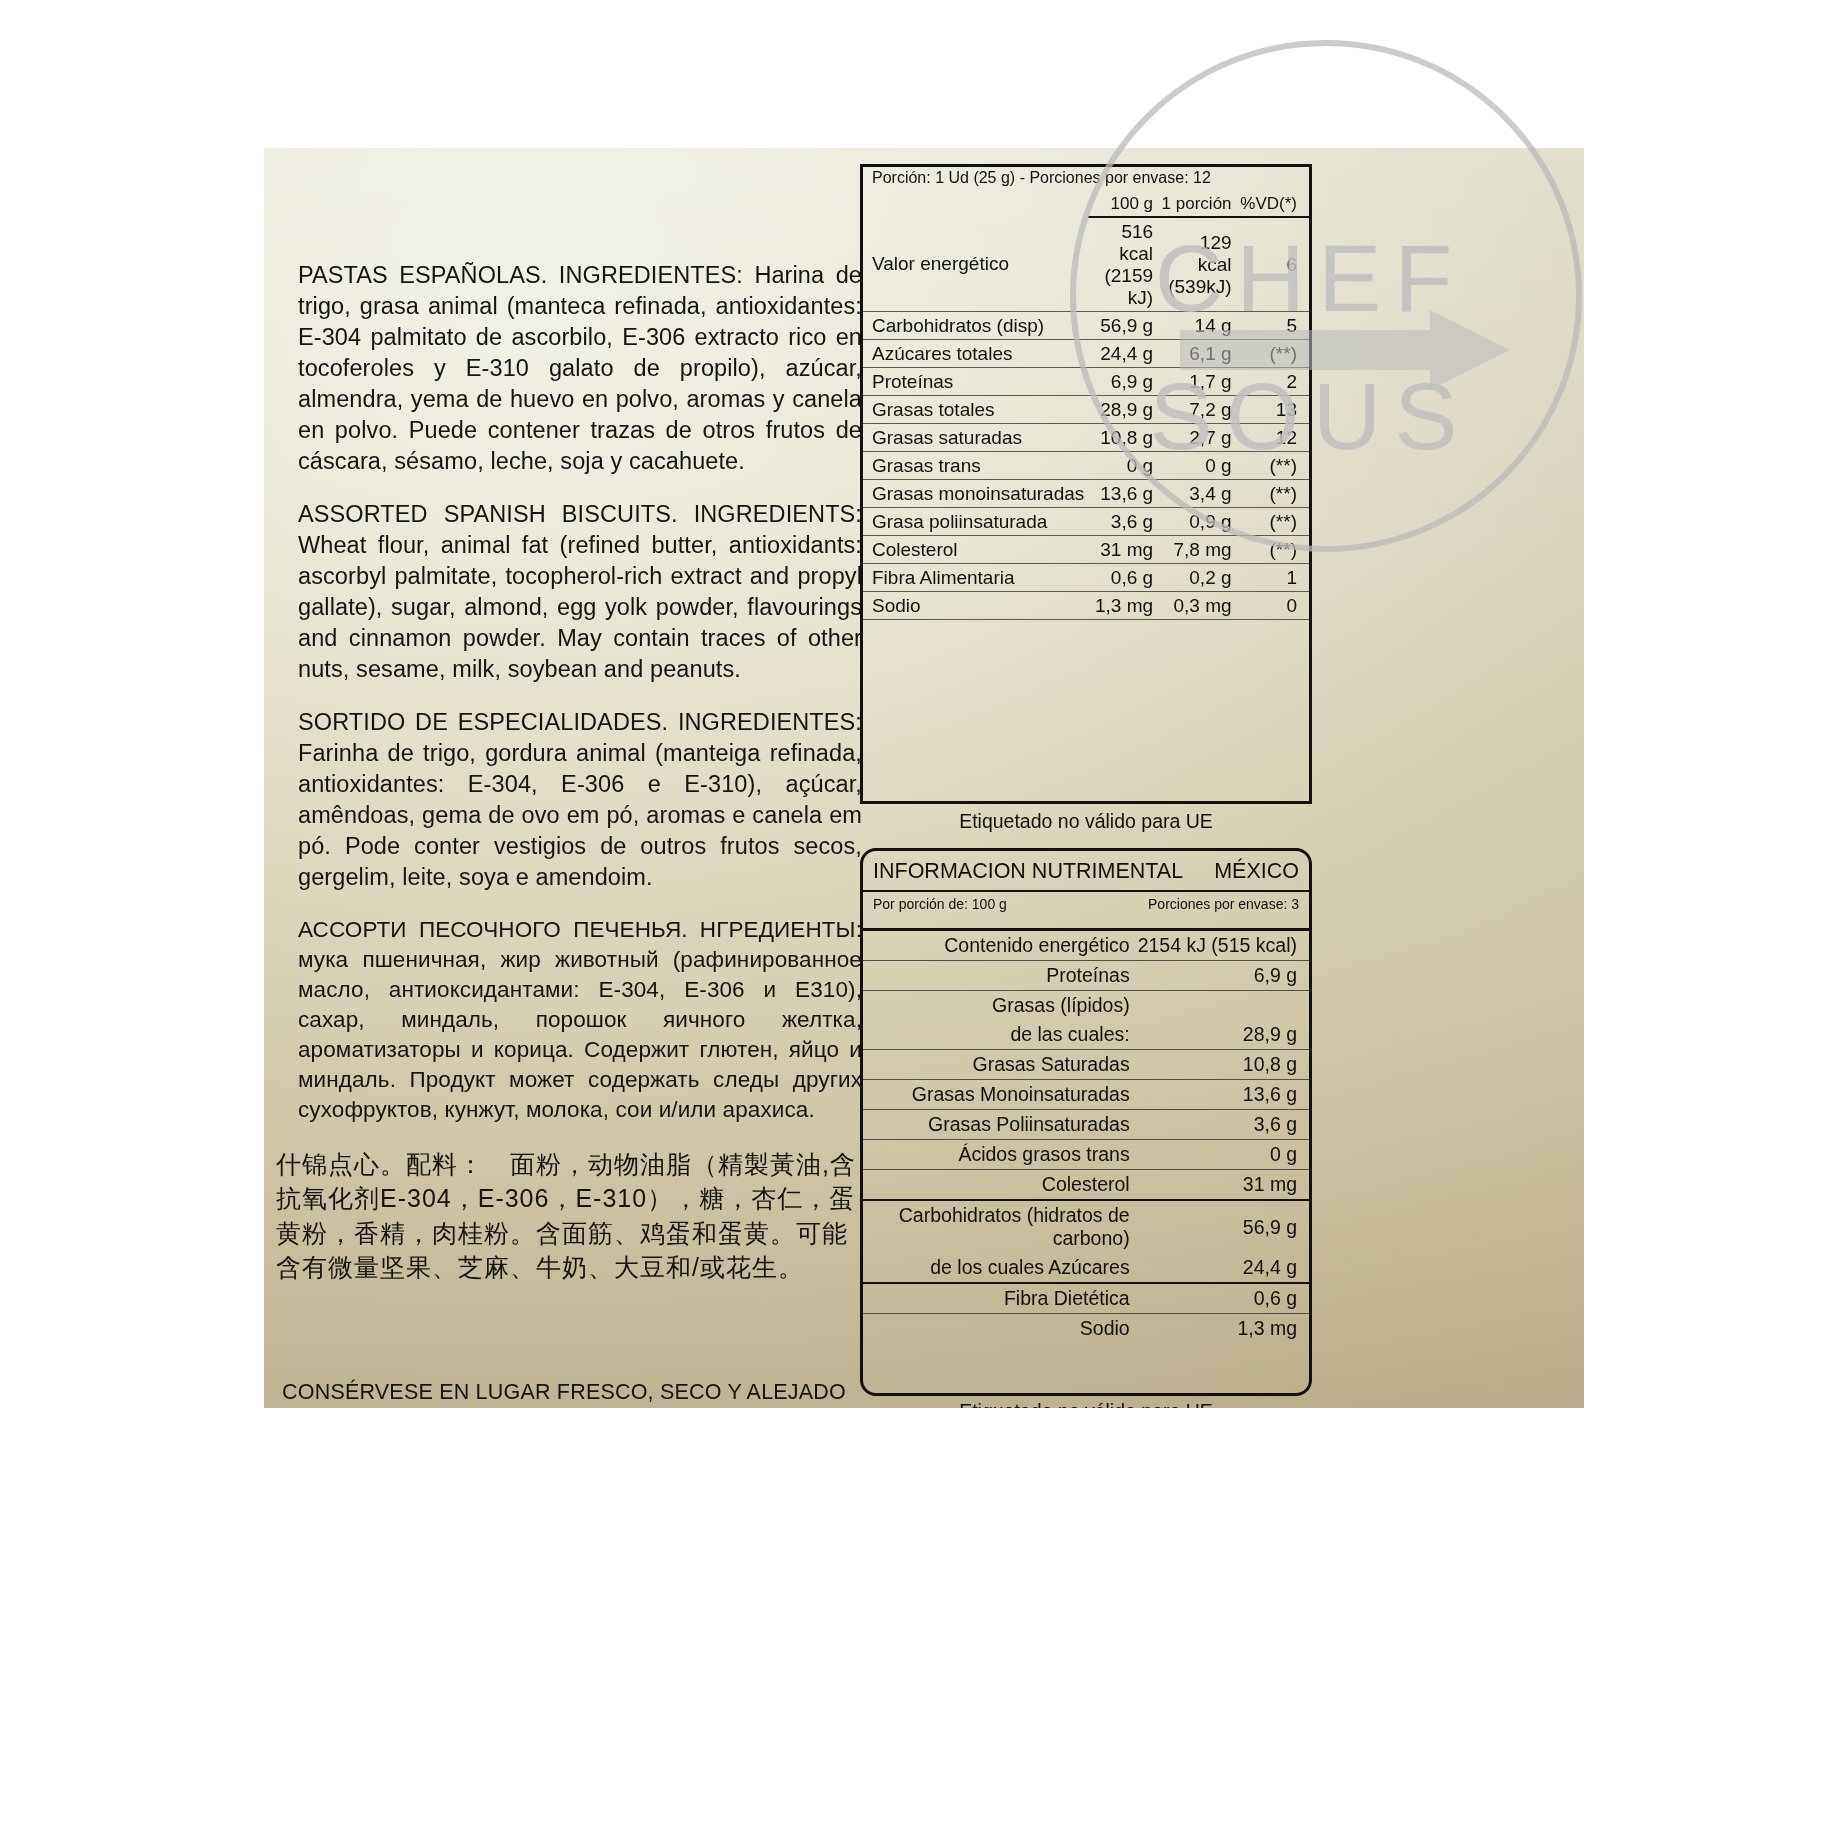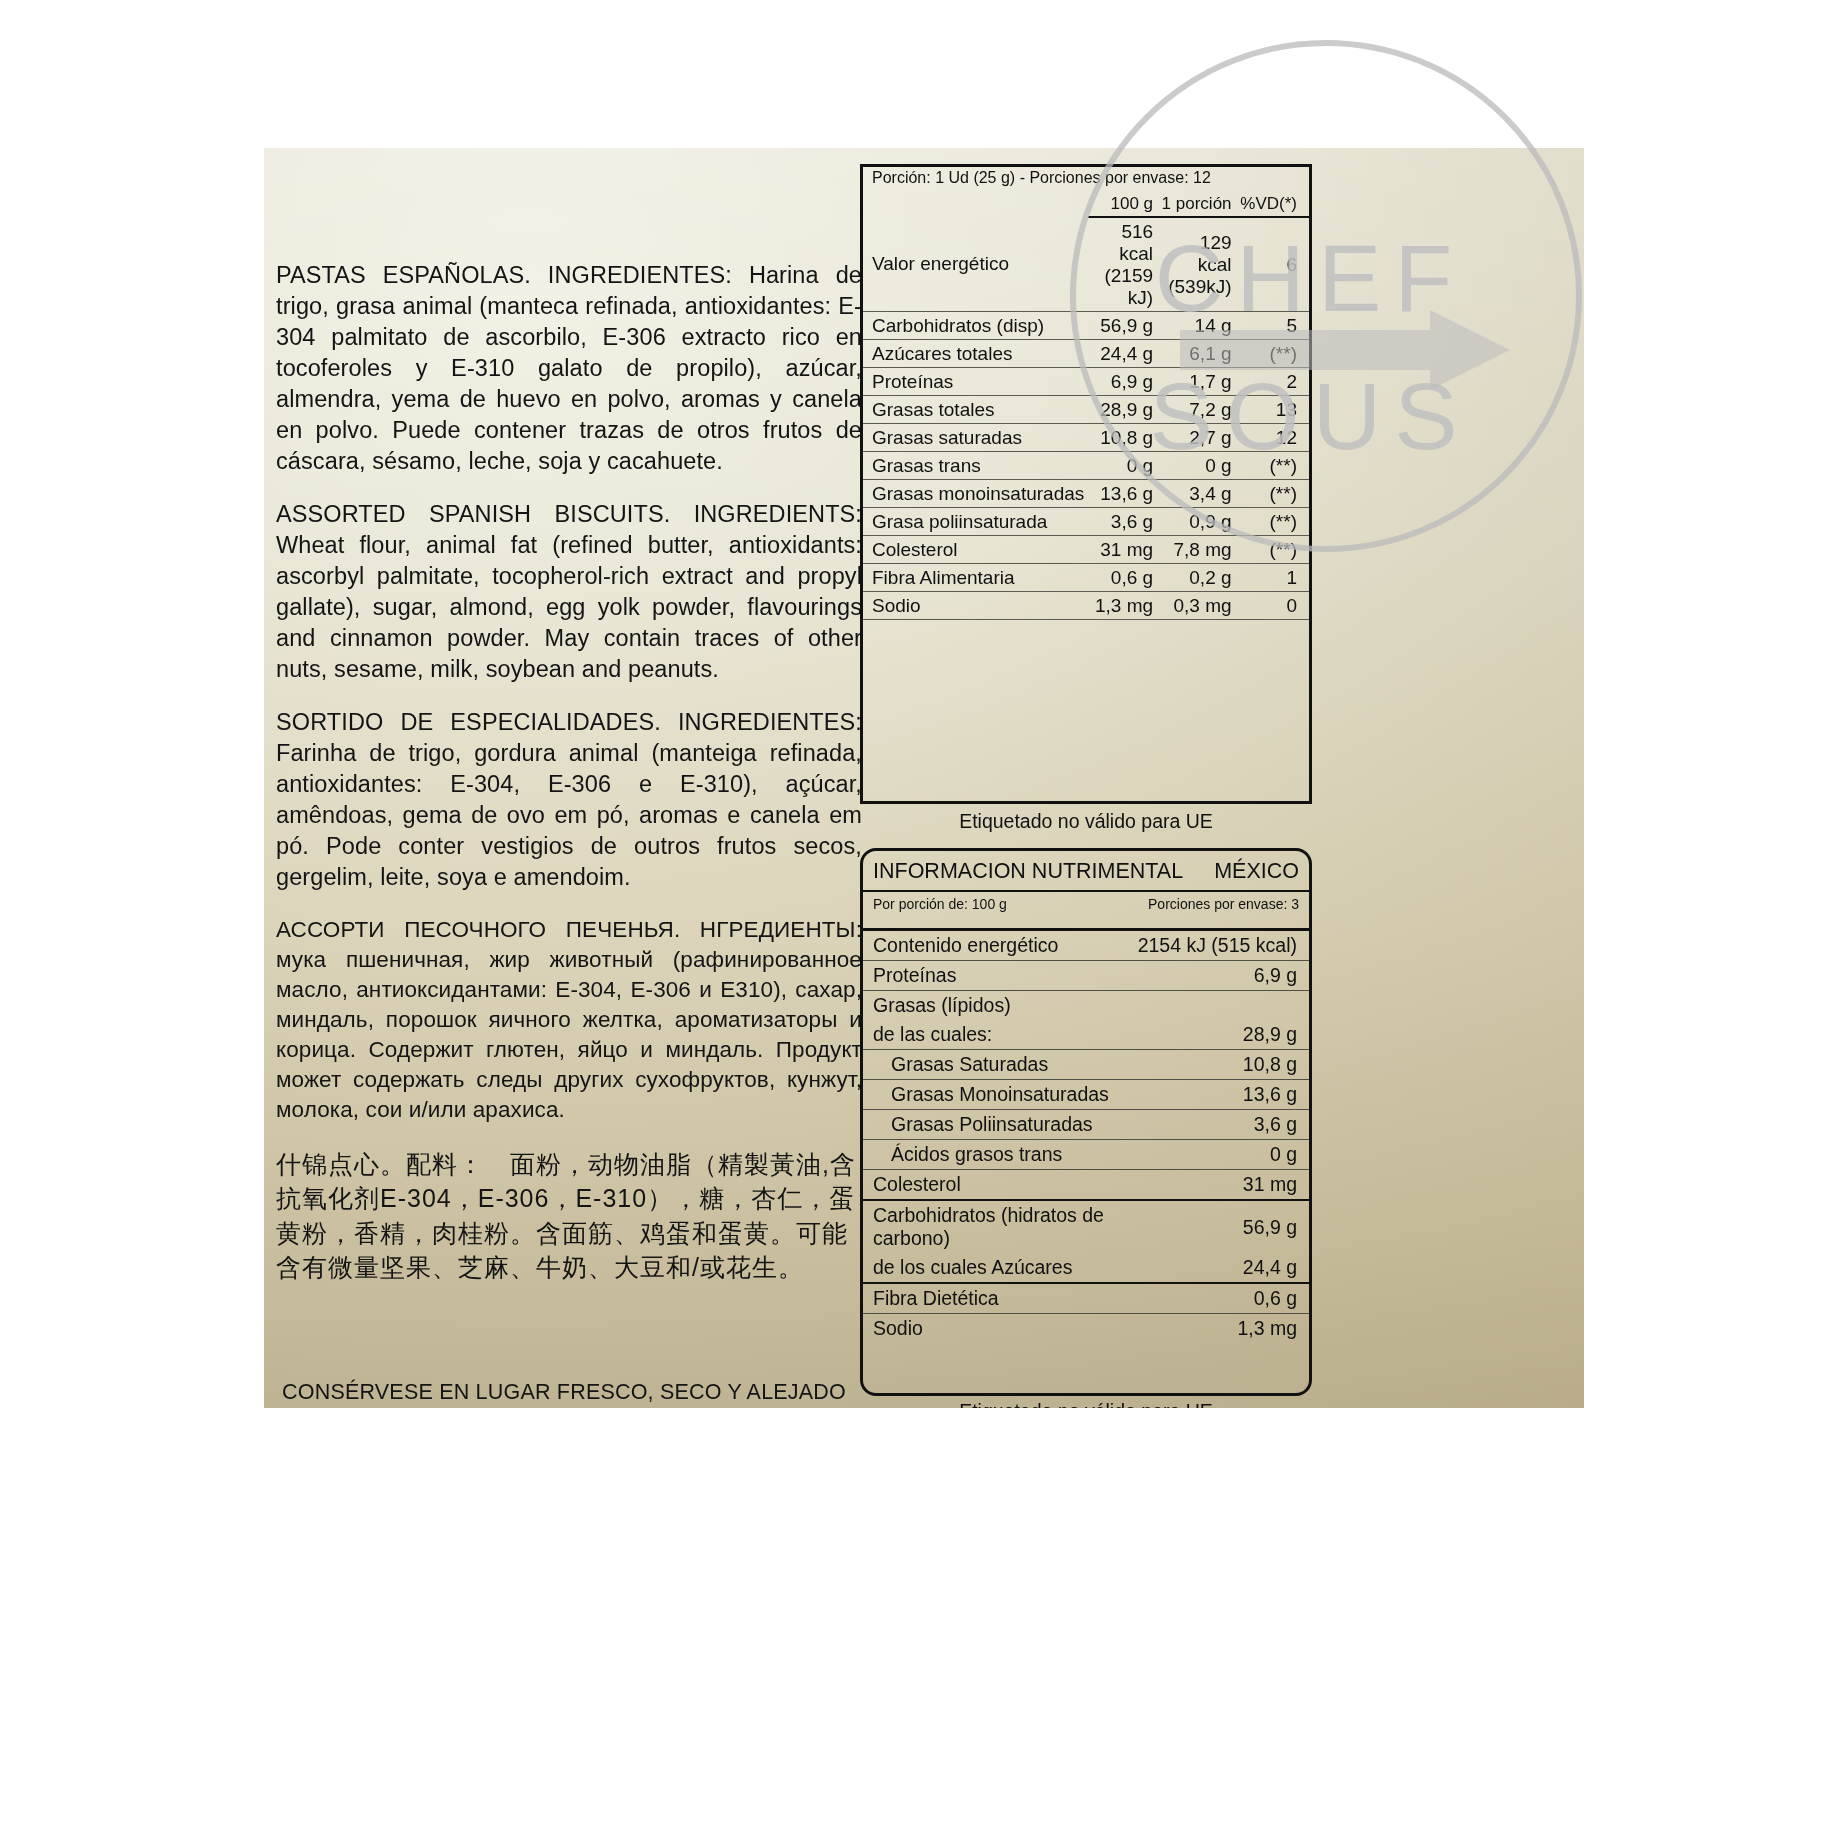--- a/index.html
+++ b/index.html
@@ -52,21 +52,21 @@
     color: #141414;
   }
   .ing-block { margin-bottom: 22px; }
   .ing-p {
     font-size: 23.5px;
     line-height: 1.32;
     letter-spacing: 0.1px;
     margin: 0;
     text-align: left;
   }
-  .ing-p.just { text-align: justify; }
+  .ing-p.just { text-align: justify; margin-left: 22px; }
   .ru .ing-p { font-size: 22.5px; line-height: 1.33; }
   .zh .ing-p { font-size: 25px; line-height: 1.38; letter-spacing: 1px; }
 
   
   #storage {
     position: absolute;
     left: 0;
     top: 1182px;
     width: 600px;
     text-align: center;
@@ -160,21 +160,21 @@
     font-size: 14px;
     border-top: 2px solid #111;
     border-bottom: 3px solid #111;
   }
   table.mx {
     width: 100%;
     border-collapse: collapse;
     font-size: 19.5px;
   }
   table.mx td { padding: 3px 4px; }
-  table.mx td.lbl { text-align: left; padding-left: 10px; margin-left: 27px; }
+  table.mx td.lbl { text-align: right; padding-left: 10px; margin-left: 27px; }
   table.mx td.val { text-align: right; padding-right: 12px; white-space: nowrap; }
   table.mx tr.line td { border-bottom: 1px solid #4f4f47; }
   table.mx tr.thick td { border-bottom: 2.5px solid #111; }
   table.mx tr.nob td { border-bottom: none; }
   .indent1 { padding-left: 28px !important; }
   #note-mx { left: 596px; top: 1252px; width: 452px; }
 
   
   #watermark {
     position: absolute;

